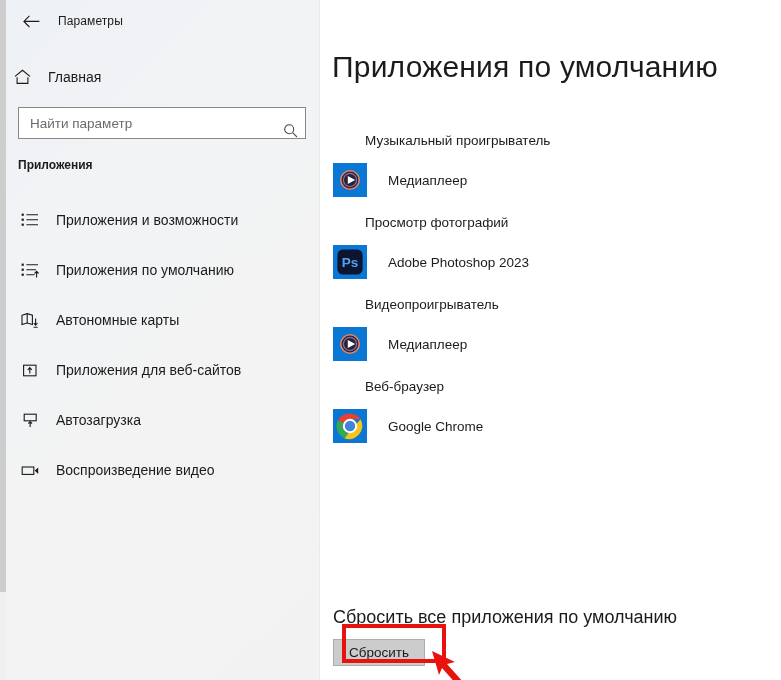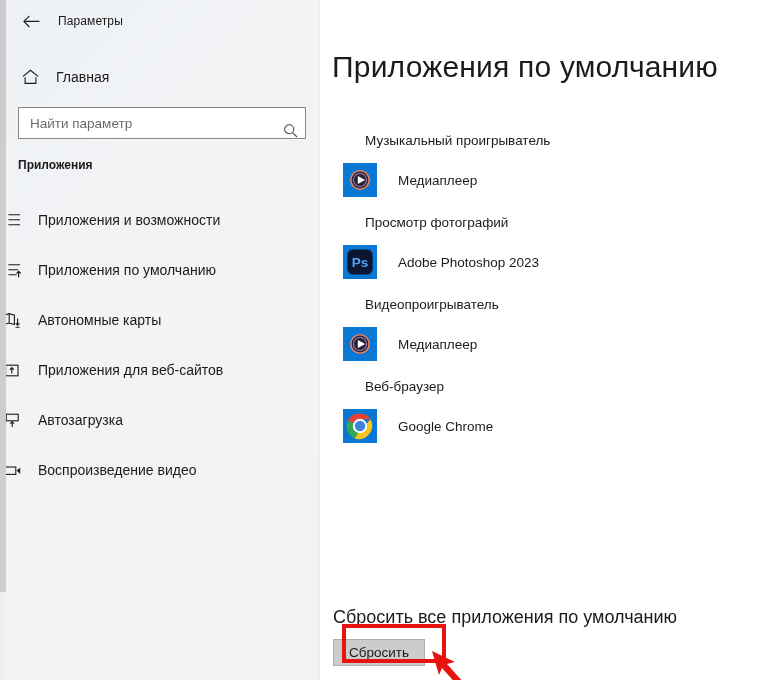--- a/index.html
+++ b/index.html
@@ -86,21 +86,21 @@
   }
 
   .home-row {
     position: absolute;
     left: 0;
     top: 61px;
     width: 300px;
     height: 32px;
     display: flex;
     align-items: center;
-    padding-left: 22px;
+    padding-left: 14px;
     box-sizing: border-box;
   }
   .home-icon {
     width: 26px;
     display: flex;
     align-items: center;
     justify-content: flex-start;
   }
   .home-label {
     font-size: 14px;
@@ -152,20 +152,21 @@
     position: absolute;
     left: 0;
     top: 205px;
     width: 320px;
   }
   .nav-item {
     position: relative;
     height: 30px;
     display: flex;
     align-items: center;
+    padding-left: 18px;
     margin-bottom: 20px;
     box-sizing: border-box;
   }
   .nav-ico {
     width: 24px;
     height: 22px;
     display: flex;
     align-items: center;
     justify-content: center;
     flex: 0 0 24px;
@@ -206,21 +207,21 @@
   .group-label {
     font-size: 13.5px;
     color: #1b1b1b;
     margin-bottom: 13px;
     margin-left: 32px;
   }
   .app-row {
     display: flex;
     align-items: center;
     height: 38px;
-    margin-left: 10px;
+    margin-left: 0;
   }
   .app-tile {
     width: 34px;
     height: 34px;
     flex: 0 0 34px;
     display: flex;
     align-items: center;
     justify-content: center;
     position: relative;
   }

